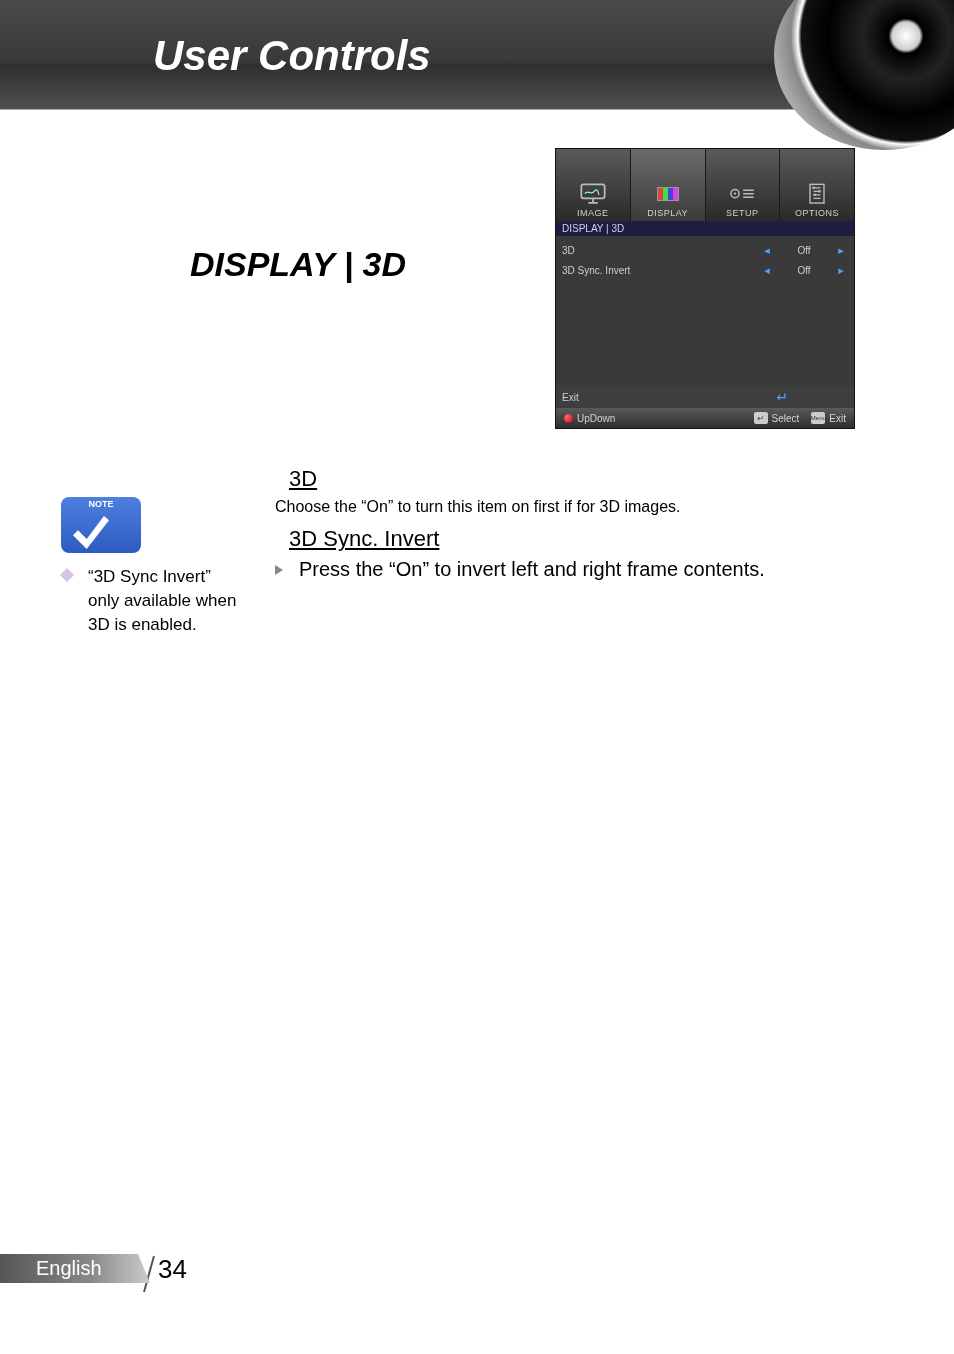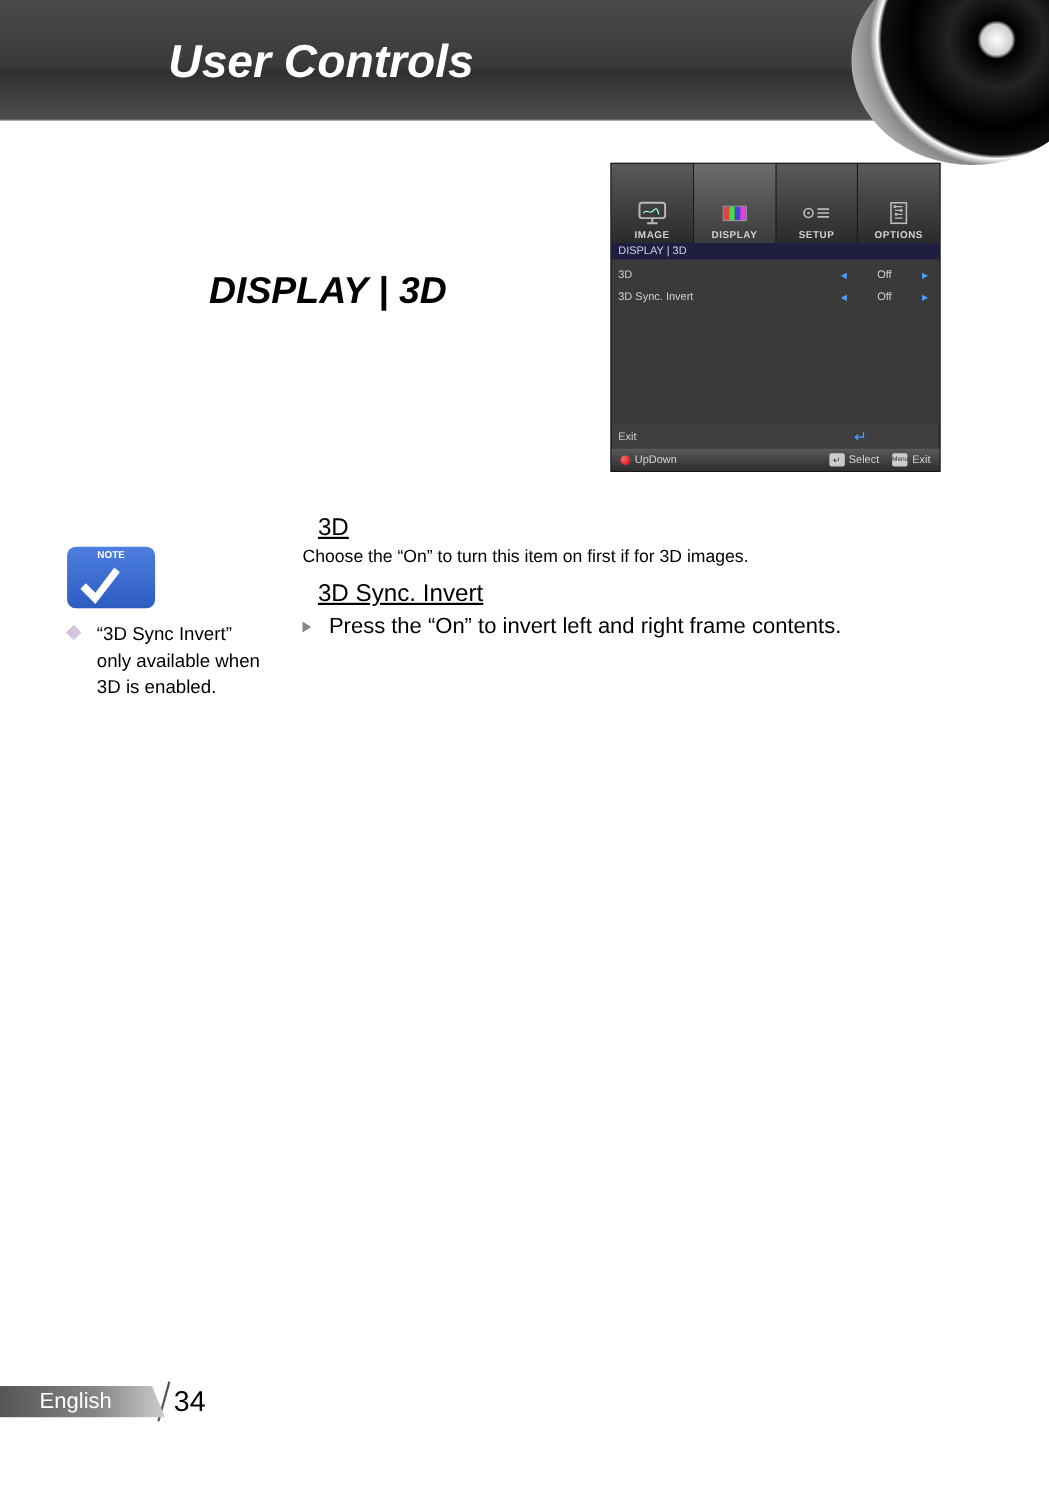--- a/index.html
+++ b/index.html
@@ -49,21 +49,21 @@
     position: absolute;
     left: 555px;
     top: 148px;
     width: 300px;
     background: #3e3e3e;
     border: 1px solid #111;
     font-size: 10px;
     color: #c9c9c9;
     font-family: Verdana, Arial, sans-serif;
   }
-  .osd-tabs { display: flex; height: 72px; background: linear-gradient(to bottom, #5a5a5a, #2a2a2a); font-weight: bold; }
+  .osd-tabs { display: flex; height: 72px; background: linear-gradient(to bottom, #5a5a5a, #2a2a2a); }
   .osd-tab { flex: 1; display: flex; flex-direction: column; align-items: center; justify-content: flex-end; border-right: 1px solid #1a1a1a; padding-bottom: 3px; gap: 3px; }
   .osd-tab:last-child { border-right: none; }
   .osd-tab.active { background: linear-gradient(to bottom, #6b6b6b, #3b3b3b); }
   .tab-icon { width: 28px; height: 22px; display: flex; align-items: center; justify-content: center; }
   .tab-label { font-size: 9px; letter-spacing: 0.5px; color: #d0d0d0; }
   .osd-bc { background: #1e1e40; color: #d0d0e8; padding: 2px 6px; font-size: 10px; }
   .osd-body { background: #3a3a3a; min-height: 150px; padding-top: 4px; }
   .osd-row { display: flex; align-items: center; height: 20px; padding: 0 6px; }
   .osd-row-label { flex: 1; color: #cfcfcf; font-size: 10px; }
   .arrow-l, .arrow-r { width: 14px; text-align: center; color: #4aa0ff; font-size: 11px; }
@@ -154,21 +154,21 @@
     background: #d6c3e0;
     transform: rotate(45deg);
   }
 
   
   .footer {
     position: absolute;
     left: 0;
     bottom: 60px;
     display: flex;
-    align-items: center;
+    align-items: flex-start;
   }
   .footer-lang {
     background: linear-gradient(to right, #555 0%, #888 60%, #ccc 100%);
     color: #fff;
     font-size: 20px;
     padding: 3px 18px 3px 36px;
     clip-path: polygon(0 0, 92% 0, 100% 100%, 0 100%);
     width: 150px;
   }
   .footer-slash {

